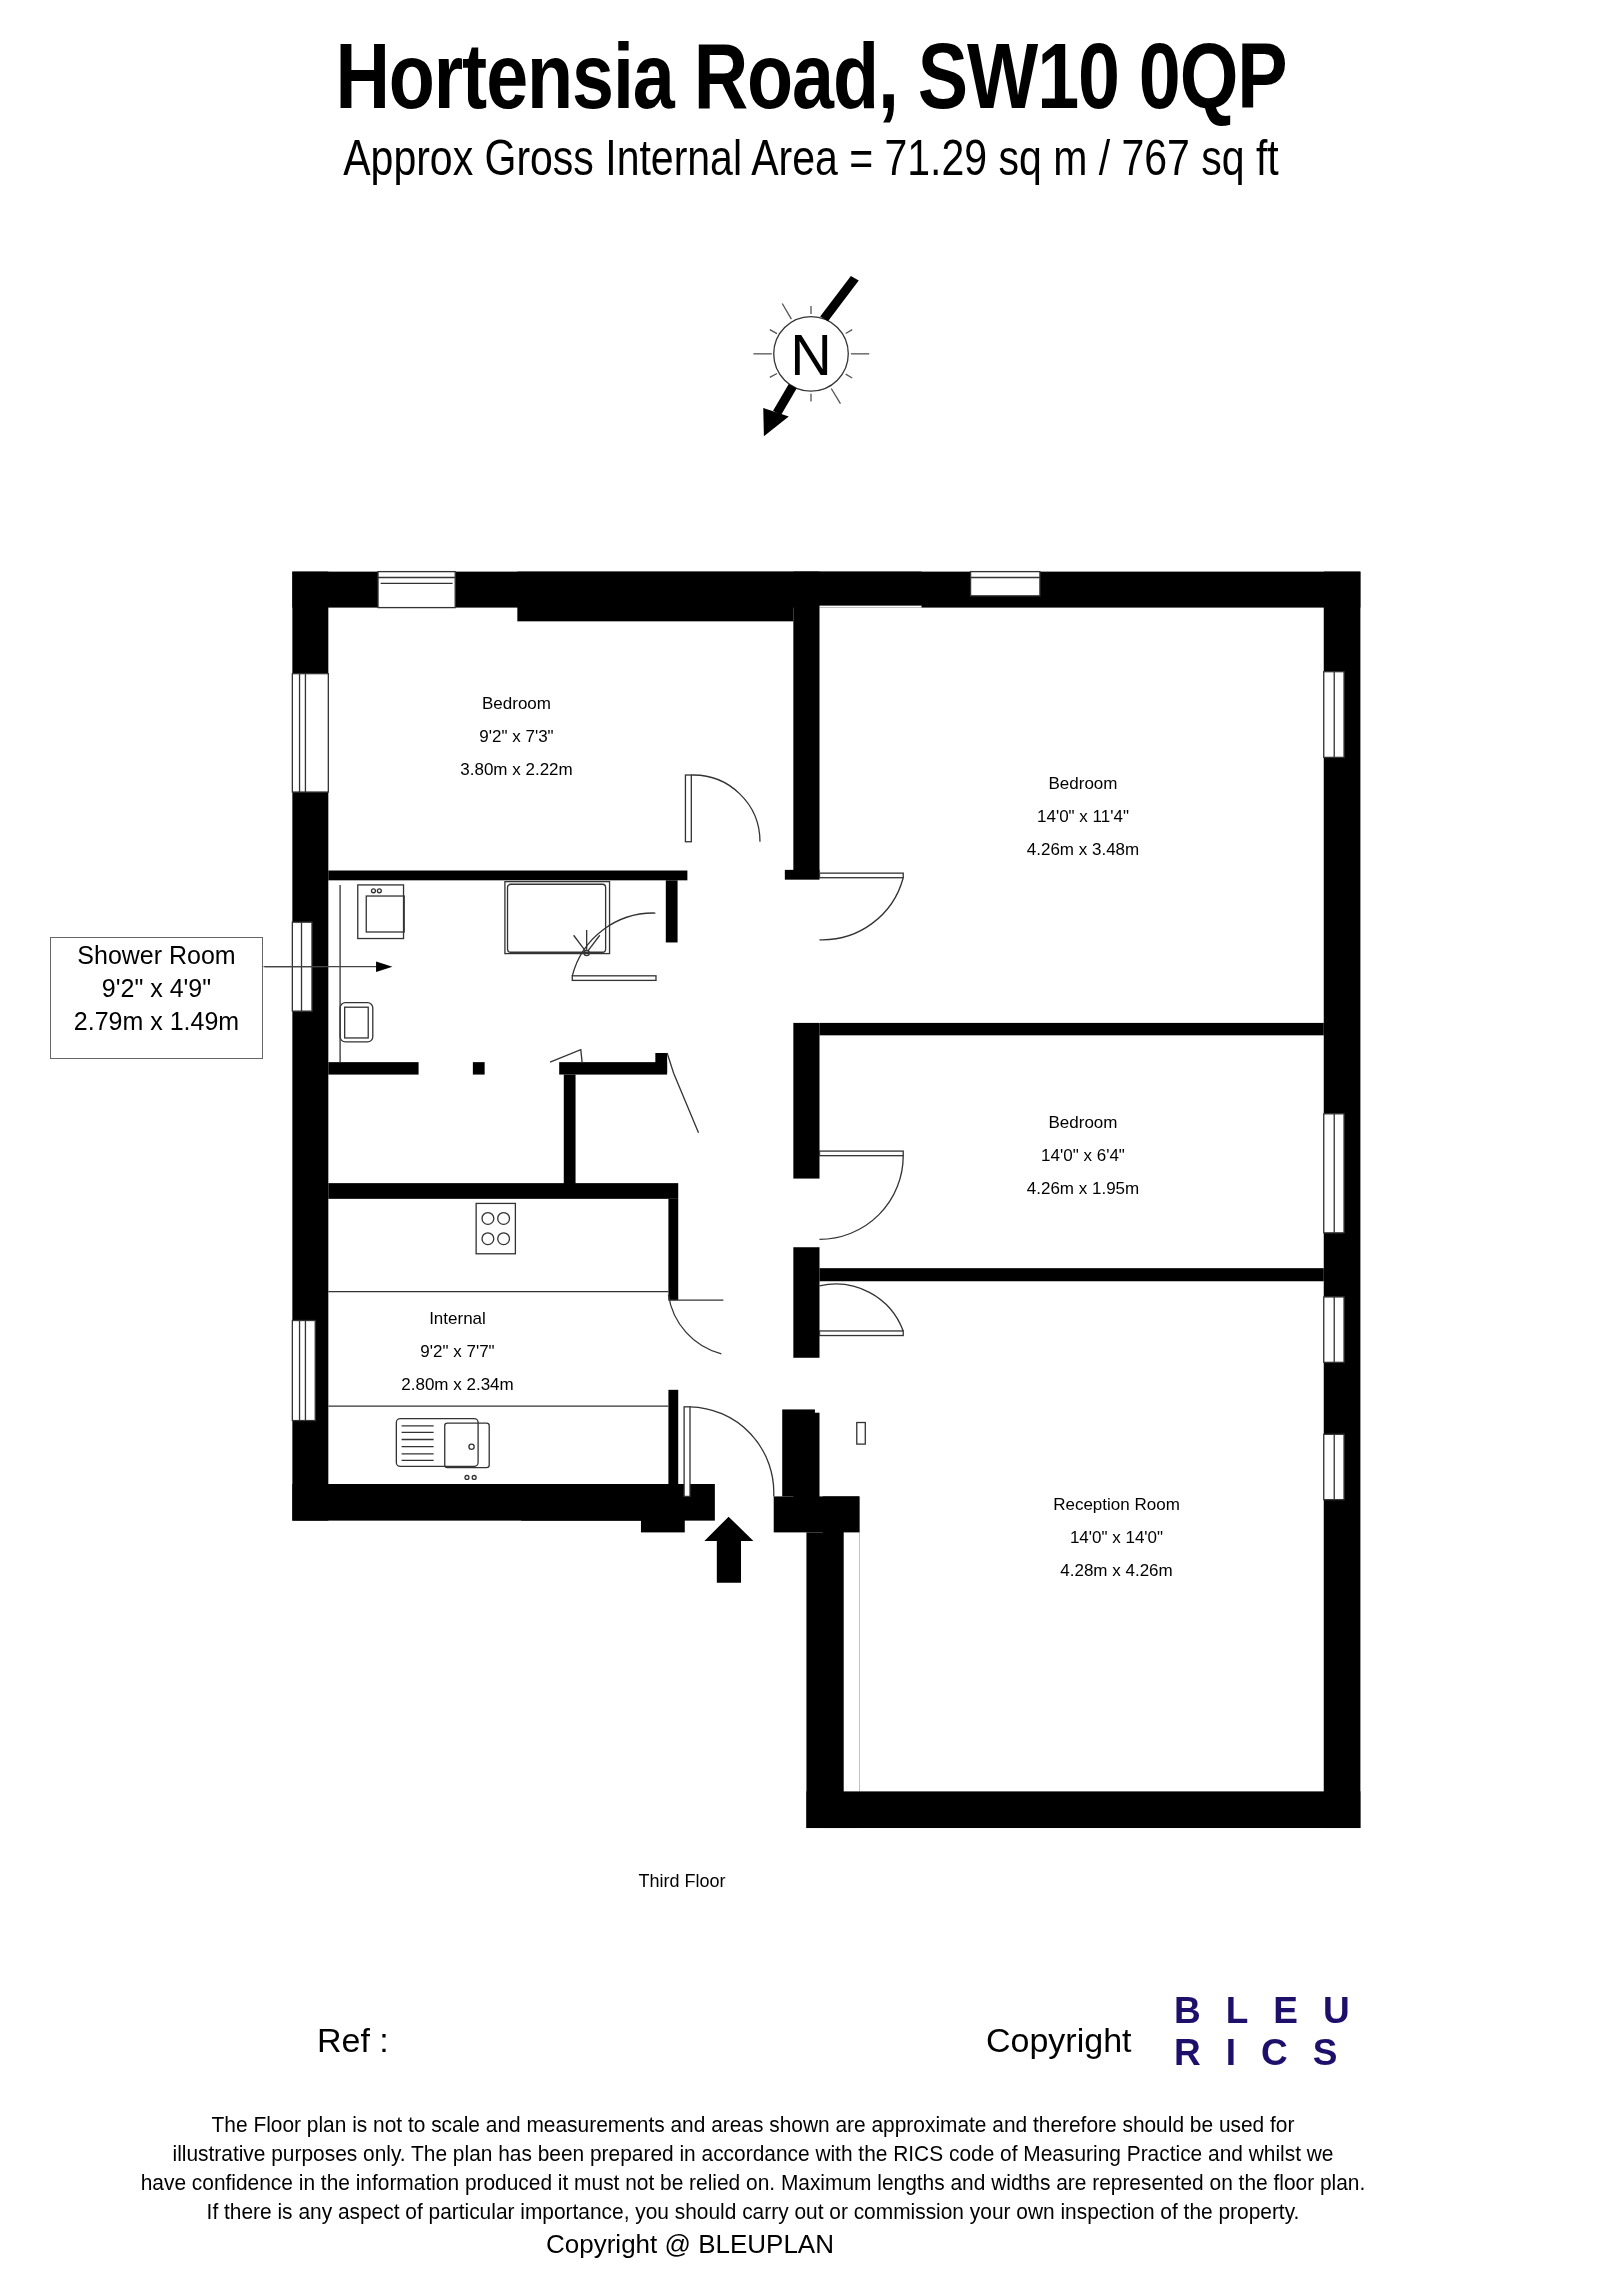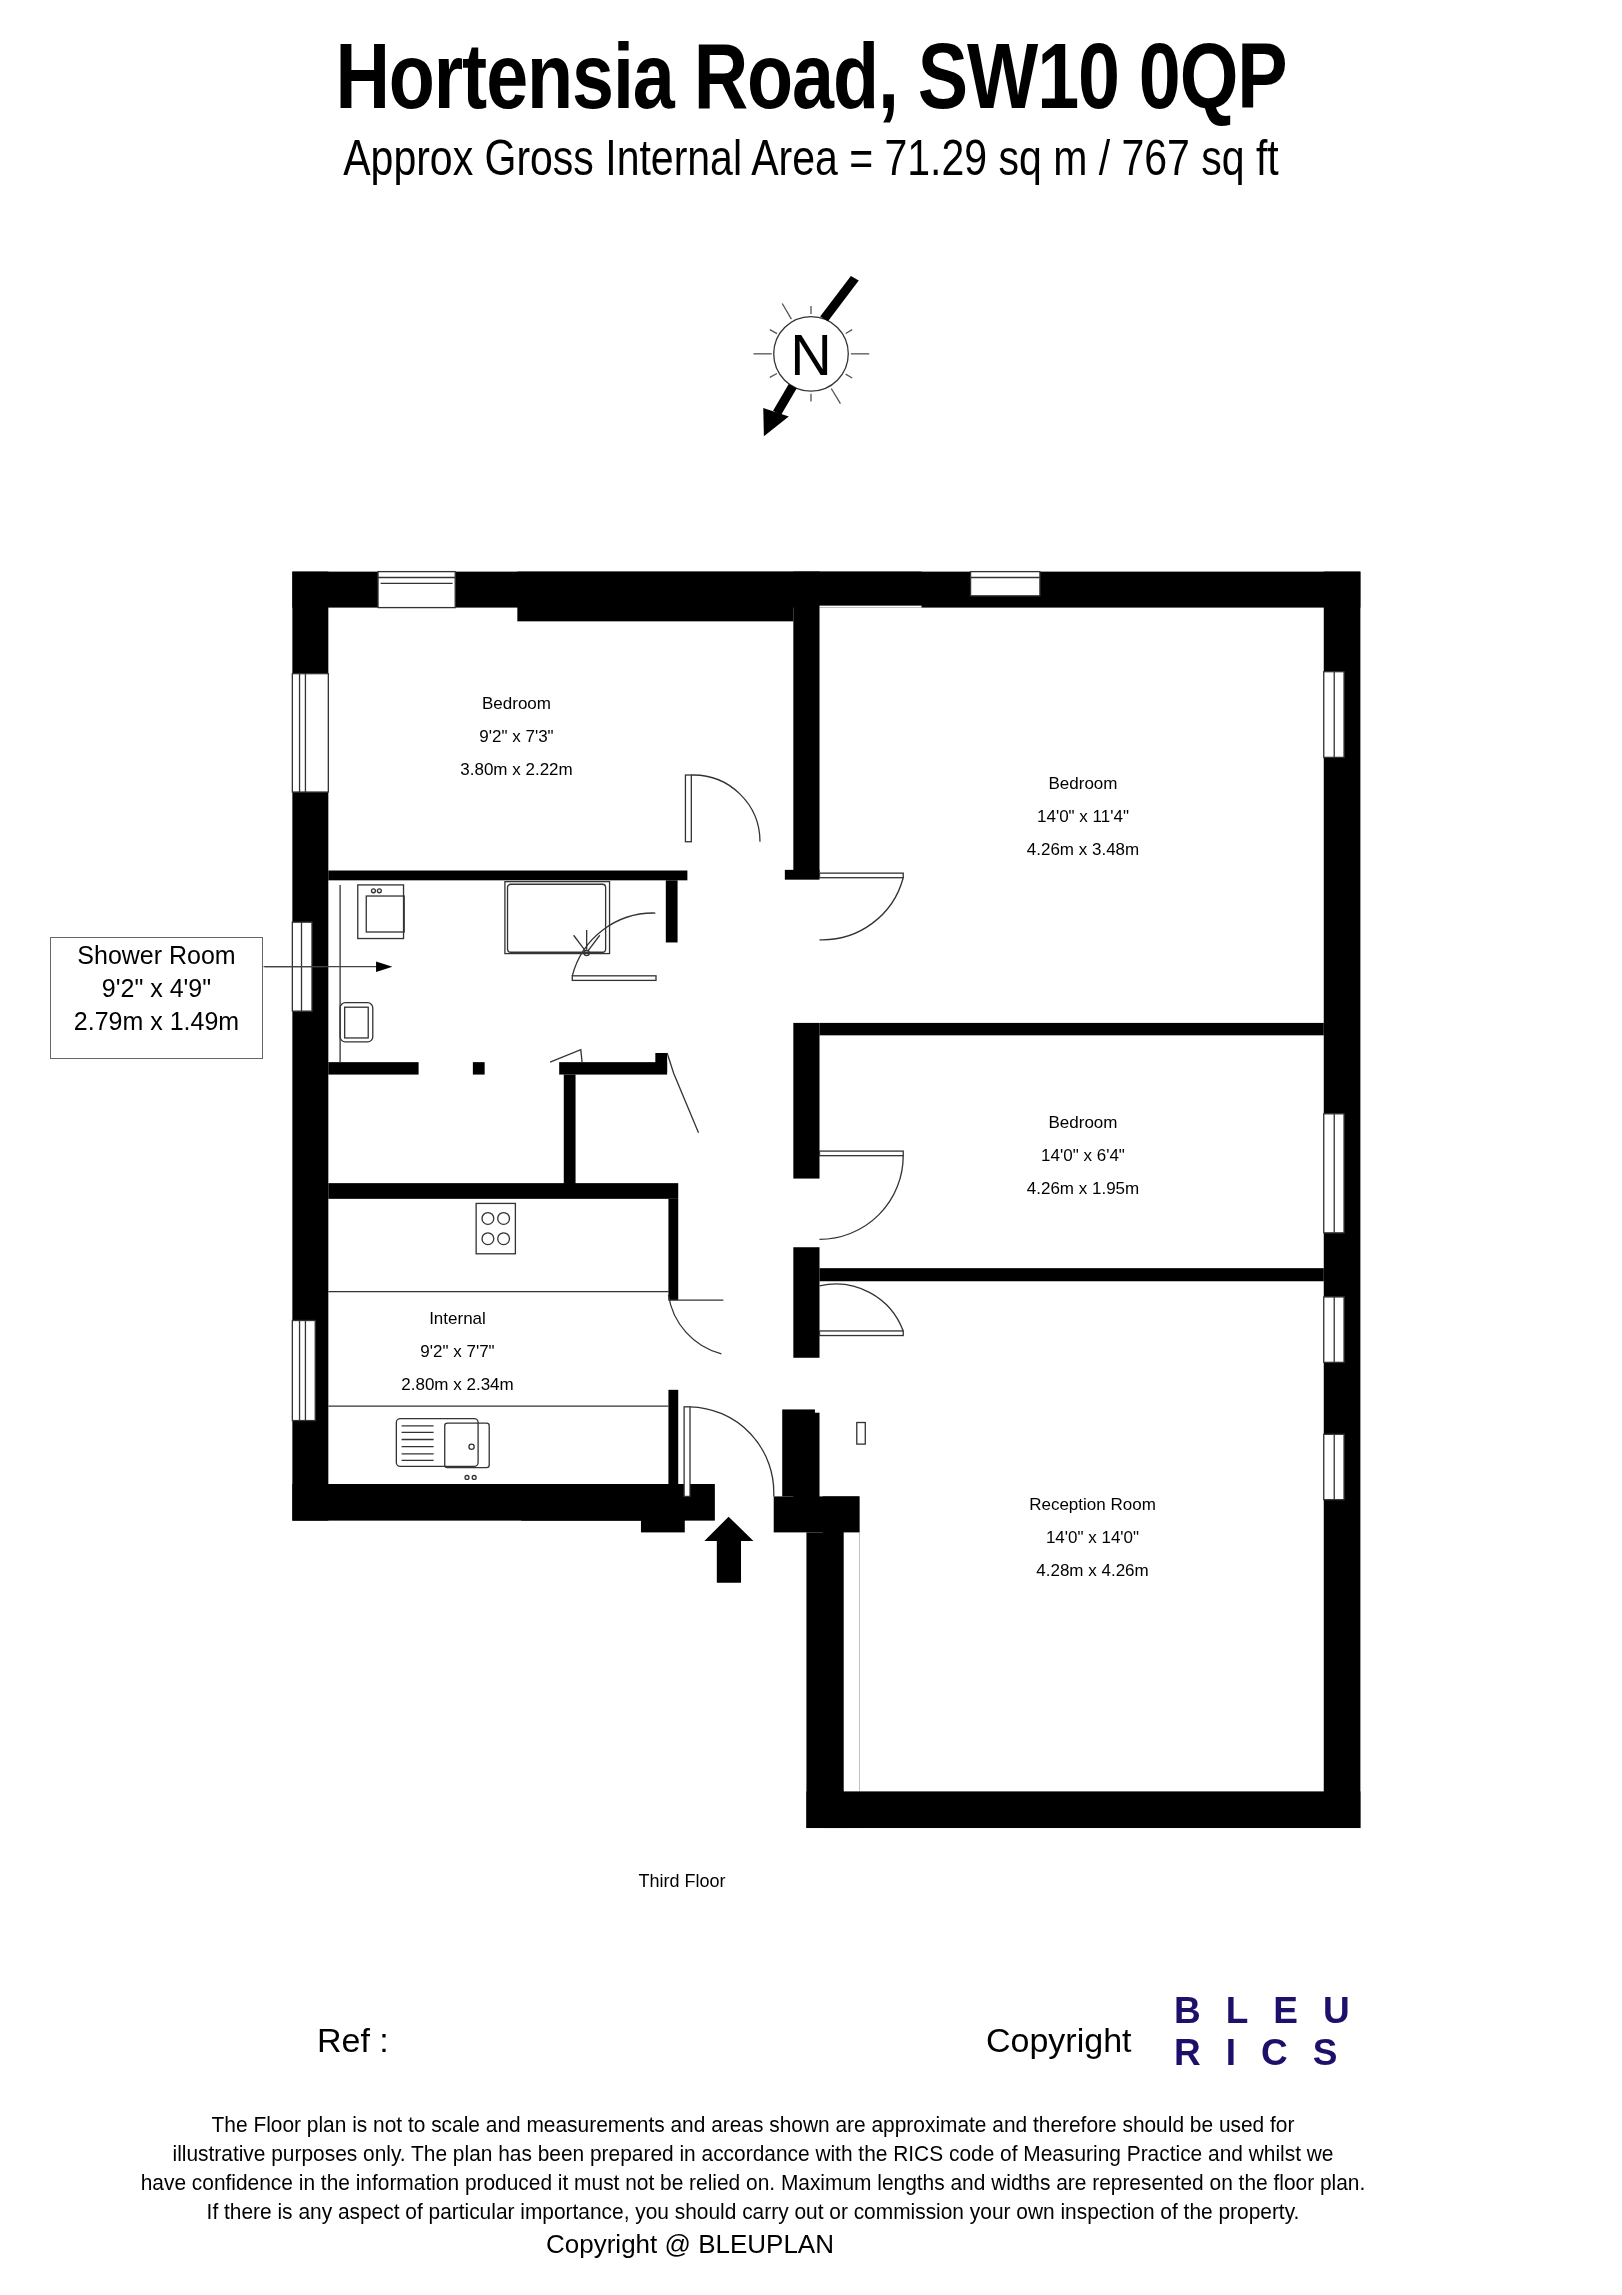--- a/index.html
+++ b/index.html
@@ -209,21 +209,21 @@
 <div class="room-label" style="left:952px; top:1106px; width:262px;">
   <div>Bedroom</div>
   <div>14'0" x 6'4"</div>
   <div>4.26m x 1.95m</div>
 </div>
 <div class="room-label" style="left:353px; top:1302px; width:209px;">
   <div>Internal</div>
   <div>9'2" x 7'7"</div>
   <div>2.80m x 2.34m</div>
 </div>
-<div class="room-label" style="left:952px; top:1488px; width:281px;">
+<div class="room-label" style="left:976px; top:1488px; width:281px;">
   <div>Reception Room</div>
   <div>14'0" x 14'0"</div>
   <div>4.28m x 4.26m</div>
 </div>
 
 <div class="abs floor-label">Third Floor</div>
 
 <div class="abs ref">Ref  :</div>
 <div class="abs copyright">Copyright</div>
 <div class="abs logo">

